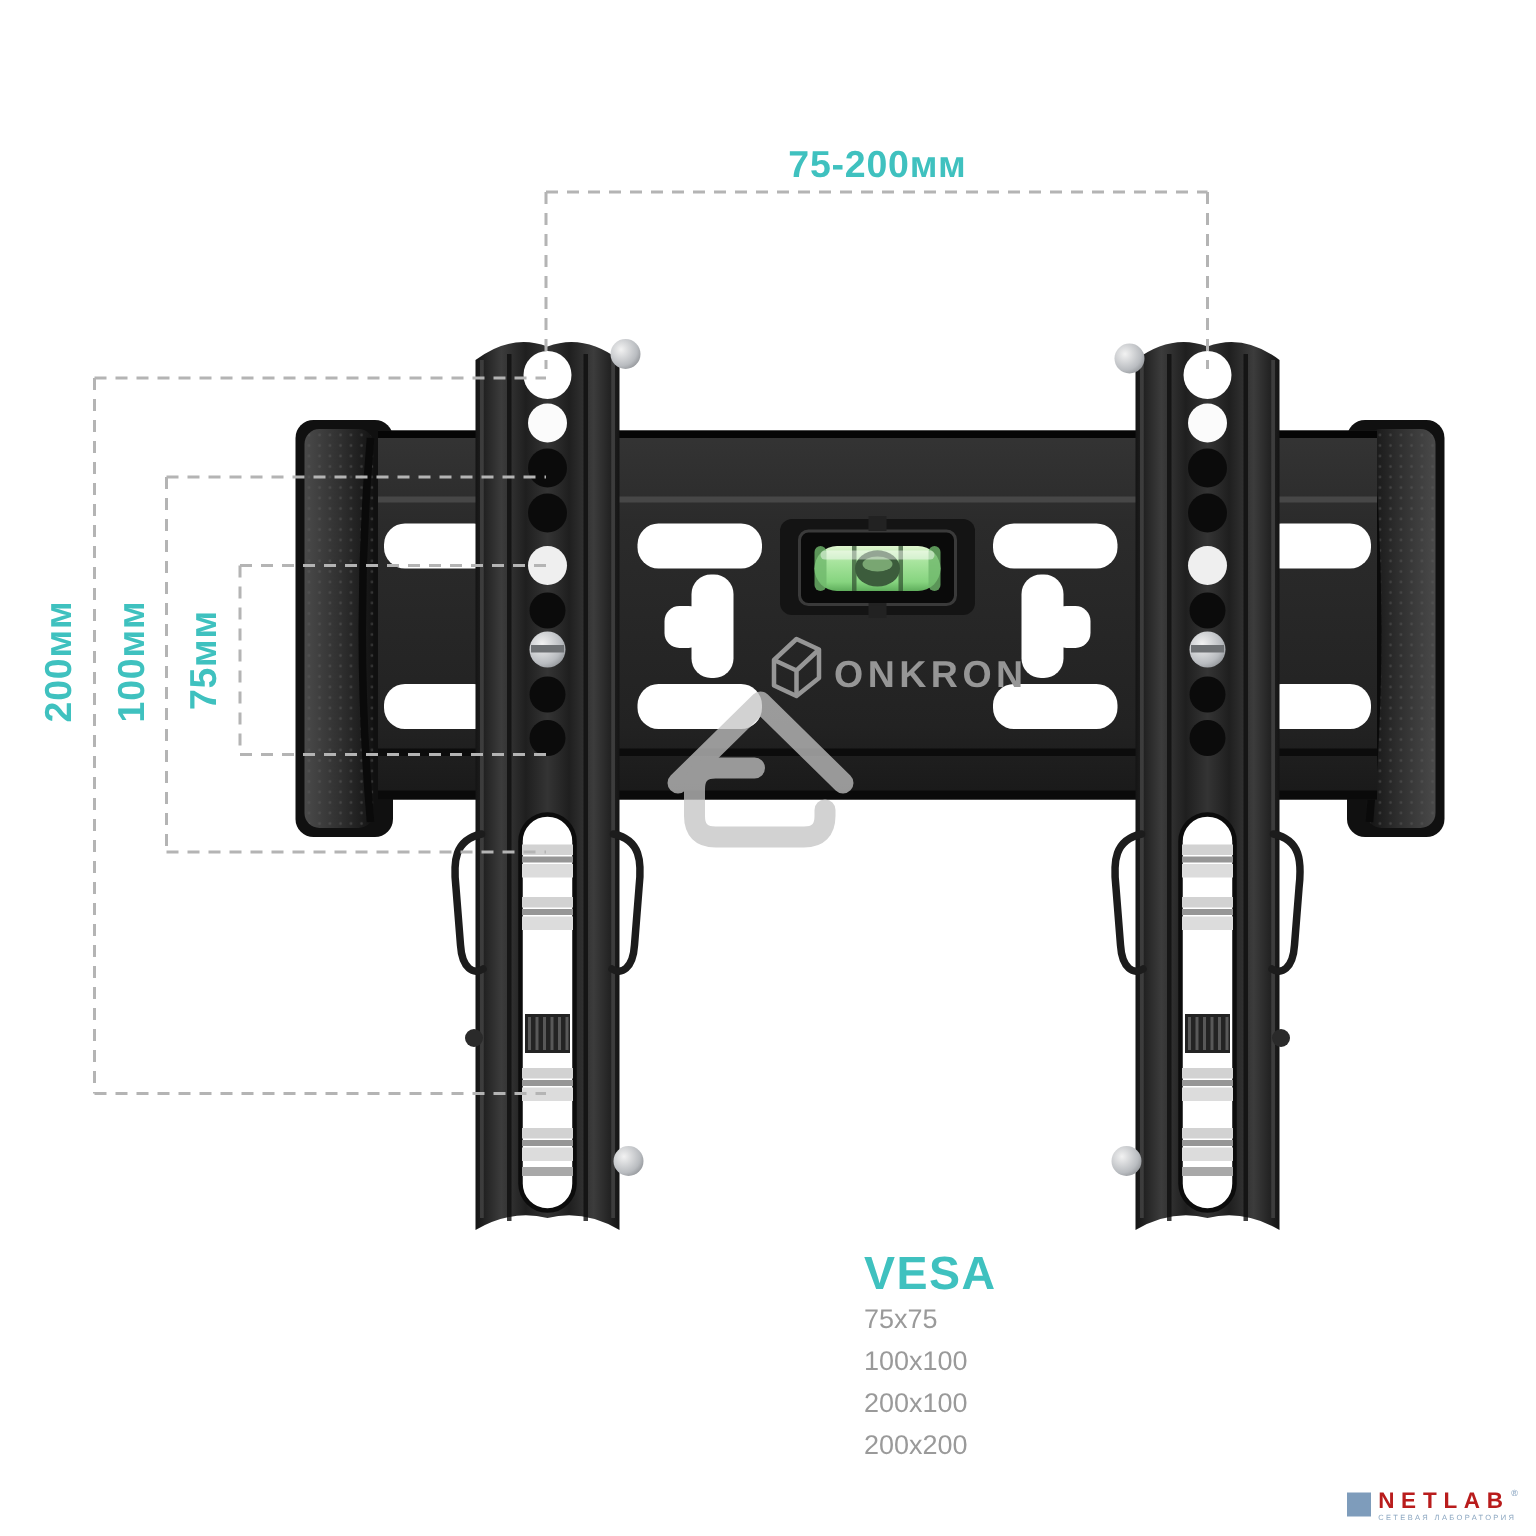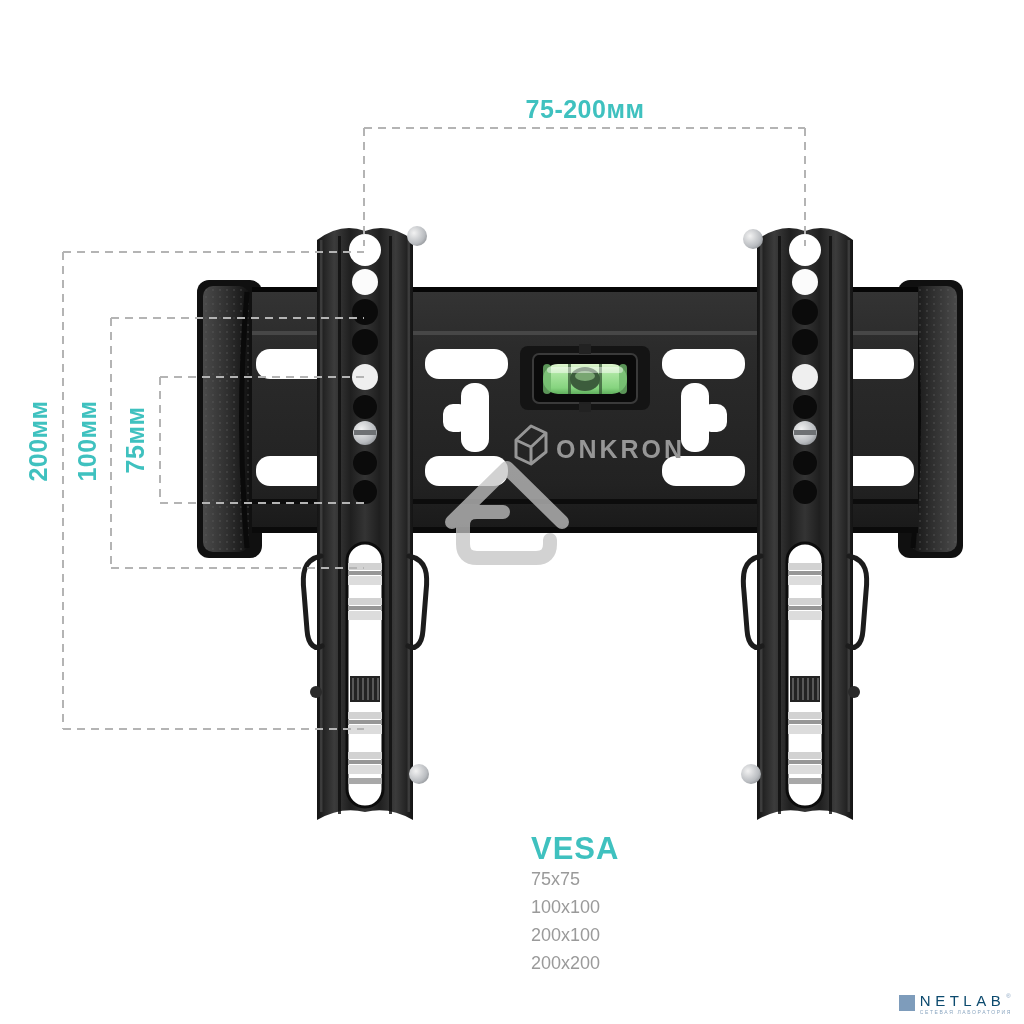--- a/index.html
+++ b/index.html
@@ -5,30 +5,30 @@
   html,body{margin:0;padding:0;background:#ffffff;}
   .stage{position:relative;width:1024px;height:1024px;background:#ffffff;overflow:hidden;
          font-family:"Liberation Sans", sans-serif;}
   .stage svg{position:absolute;left:0;top:0;}
 
   
   .dim-label{fill:#3fc1bf;font-family:"Liberation Sans",sans-serif;font-size:25px;font-weight:600;letter-spacing:.5px;}
   .brand-text{fill:#969696;font-family:"Liberation Sans",sans-serif;font-size:25px;font-weight:bold;letter-spacing:3px;}
 
   
-  .vesa-block{position:absolute;left:531px;top:833px;}
+  .vesa-block{position:absolute;left:576px;top:833px;}
   .vesa-title{color:#3fc1bf;font-size:31px;font-weight:bold;letter-spacing:1px;line-height:32px;margin:0;}
   .vesa-size{color:#9a9a9a;font-size:18px;line-height:28px;font-weight:400;}
 
   
   .netlab{position:absolute;right:12px;bottom:8px;display:flex;align-items:flex-start;gap:5px;}
   .netlab-square{width:16px;height:16px;background:#7e9cbb;margin-top:2px;}
   .netlab-textcol{display:flex;flex-direction:column;}
   .netlab-row{display:flex;align-items:flex-start;}
-  .netlab-name{color:#0c4a6e;font-size:15px;font-weight:normal;letter-spacing:4.5px;line-height:15px;}
+  .netlab-name{color:#b91c1c;font-size:15px;font-weight:bold;letter-spacing:4.5px;line-height:15px;}
   .netlab-reg{color:#7e9cbb;font-size:6px;line-height:6px;margin-left:1px;}
   .netlab-tagline{color:#8ba6c0;font-size:5px;letter-spacing:1.6px;line-height:7px;margin-top:1px;}
 </style>
 </head>
 <body>
 
 <div class="stage">
 
 <svg width="1024" height="1024" viewBox="0 0 1024 1024">
   <defs>

